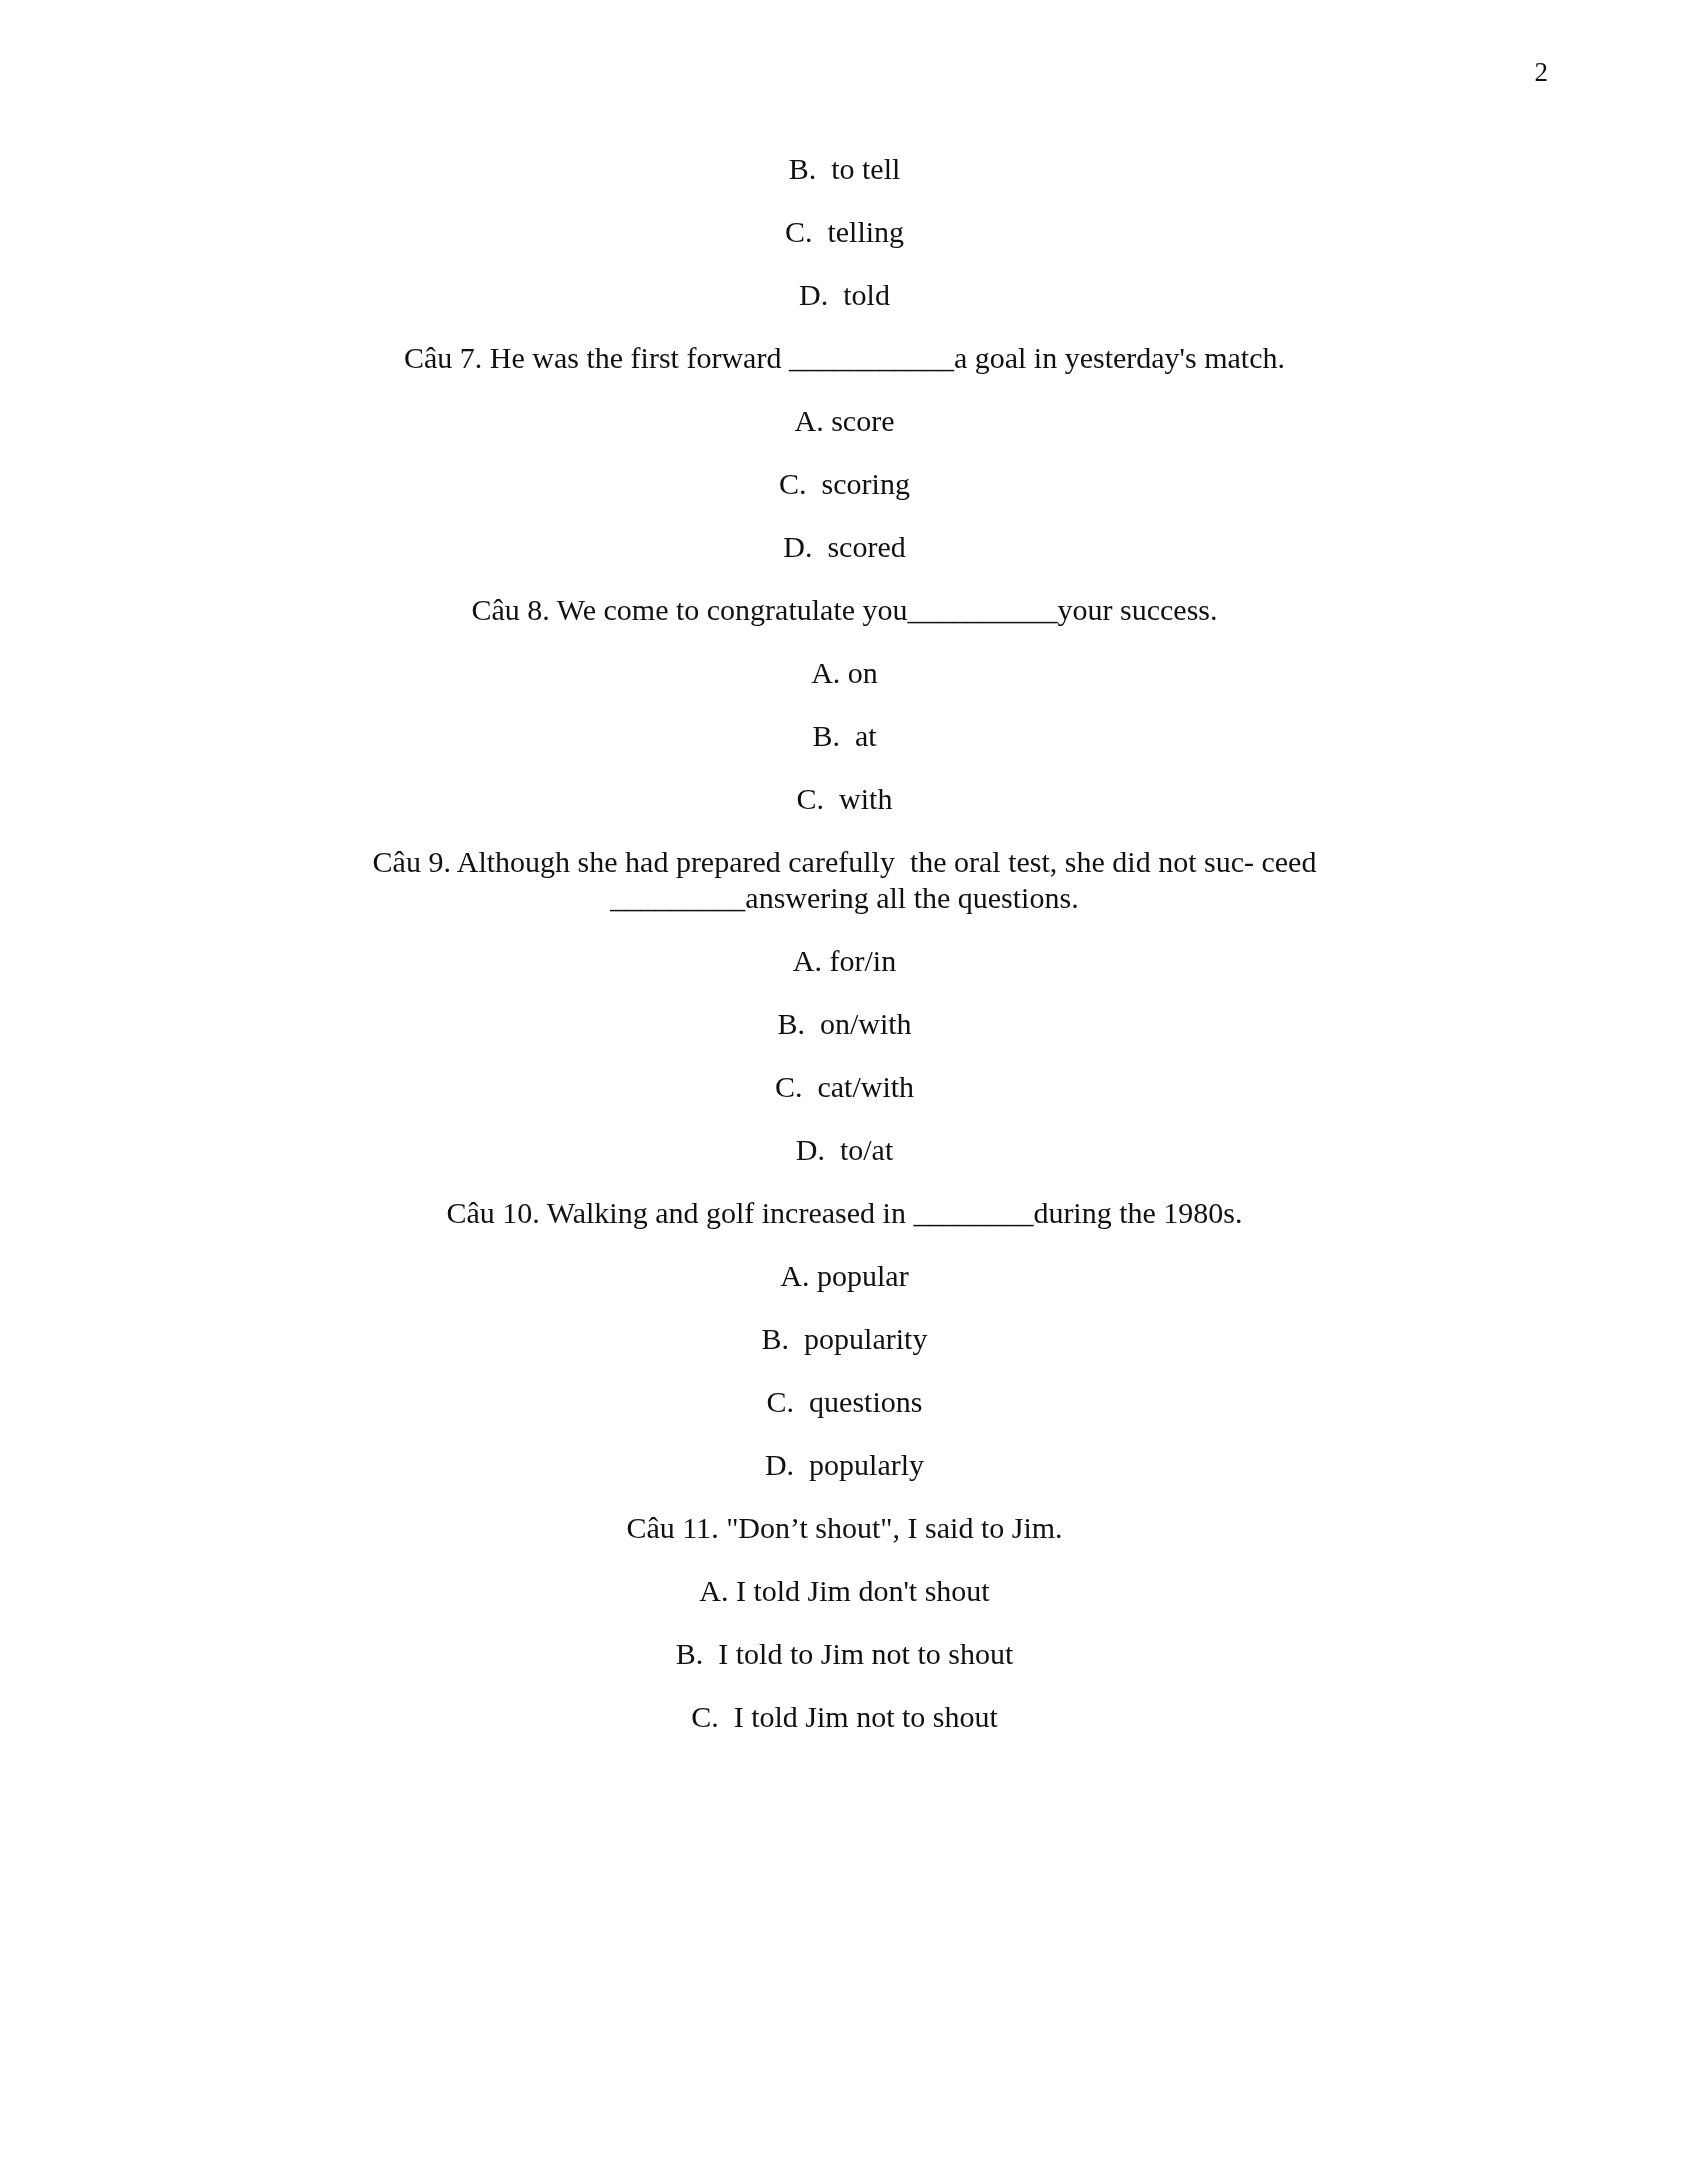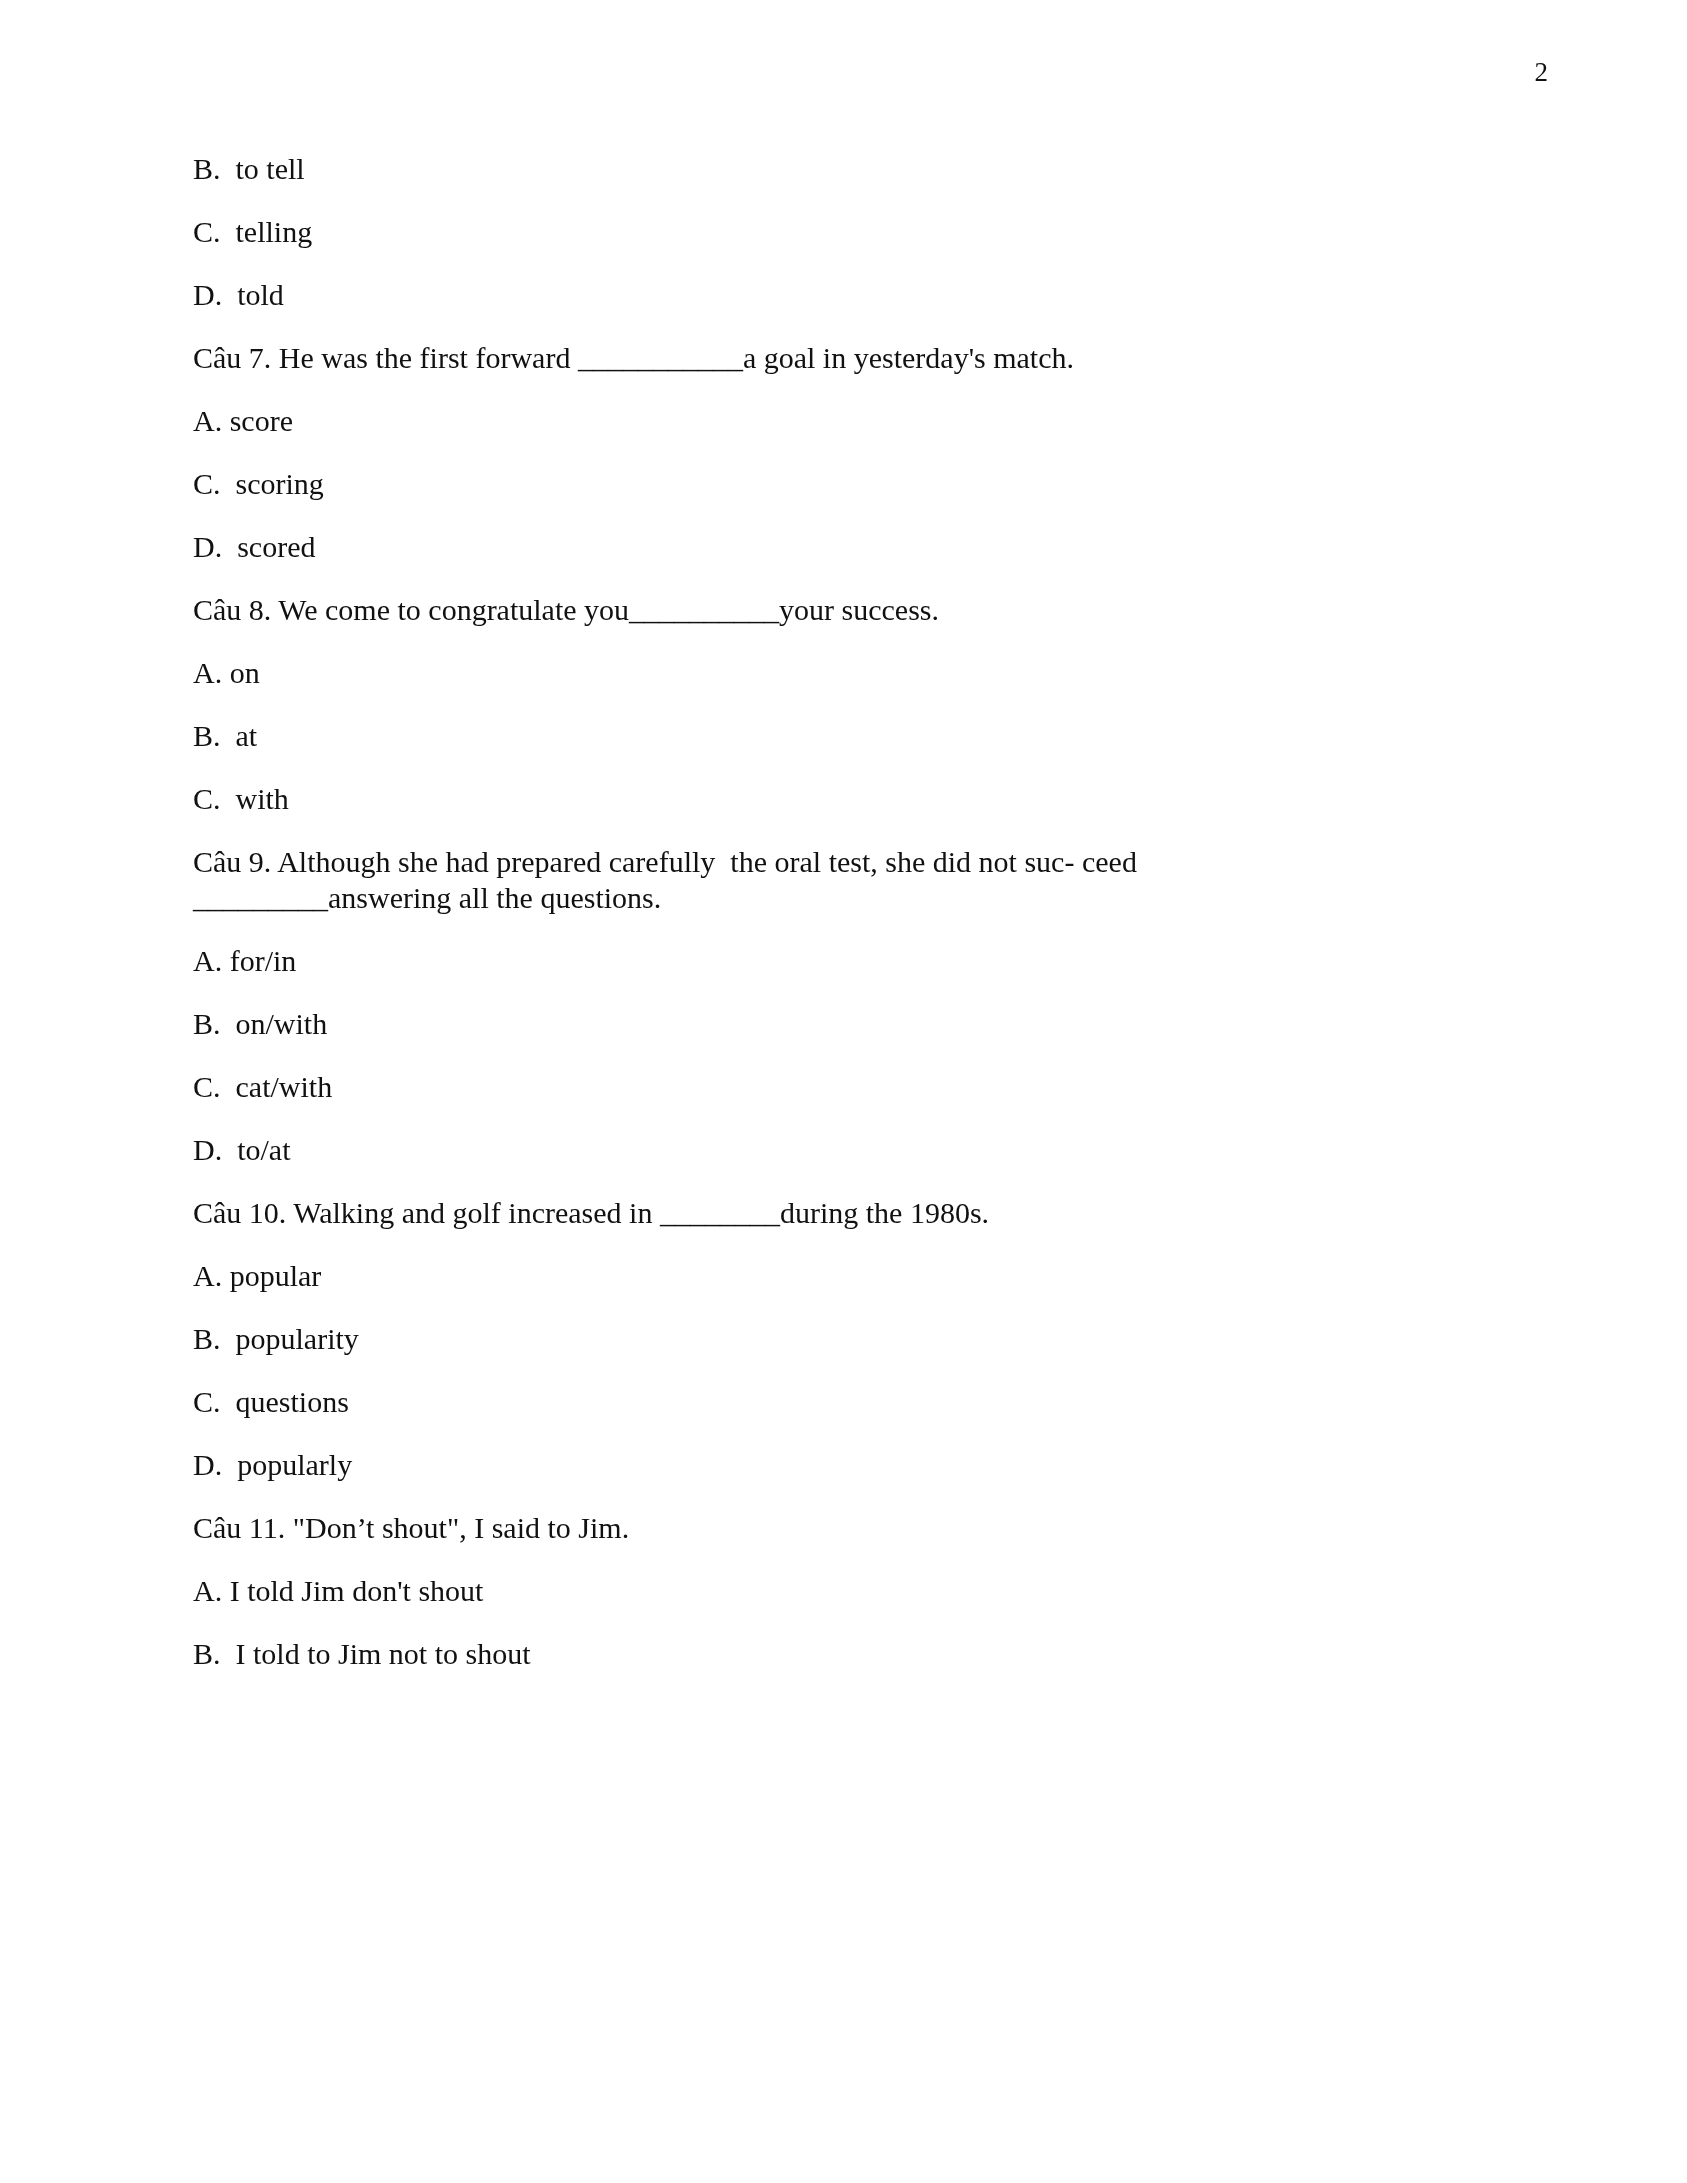--- a/index.html
+++ b/index.html
@@ -20,20 +20,21 @@
     top: 57px;
     right: 139px;
     font-size: 27px;
     color: #111111;
   }
   .doc-body {
     position: absolute;
     top: 151px;
     left: 193px;
     right: 191px;
+    text-align: center;
   }
   .line {
     font-size: 30px;
     line-height: 1.2;
     margin: 0 0 27px 0;
     white-space: pre-wrap;
     color: #111111;
   }
   .line strong {
     font-weight: normal;
@@ -63,14 +64,15 @@
     <p class="line option">C.  cat/with</p>
     <p class="line option">D.  to/at</p>
     <p class="line question"><strong>Câu 10</strong><span>. Walking and golf increased in ________during the 1980s.</span></p>
     <p class="line option">A. popular</p>
     <p class="line option">B.  popularity</p>
     <p class="line option">C.  questions</p>
     <p class="line option">D.  popularly</p>
     <p class="line question"><strong>Câu 11</strong><span>. "Don’t shout", I said to Jim.</span></p>
     <p class="line option">A. I told Jim don't shout</p>
     <p class="line option">B.  I told to Jim not to shout</p>
+    <p class="line option">C.  I told Jim not to shout</p>
   </div>
 
 
 </body></html>

